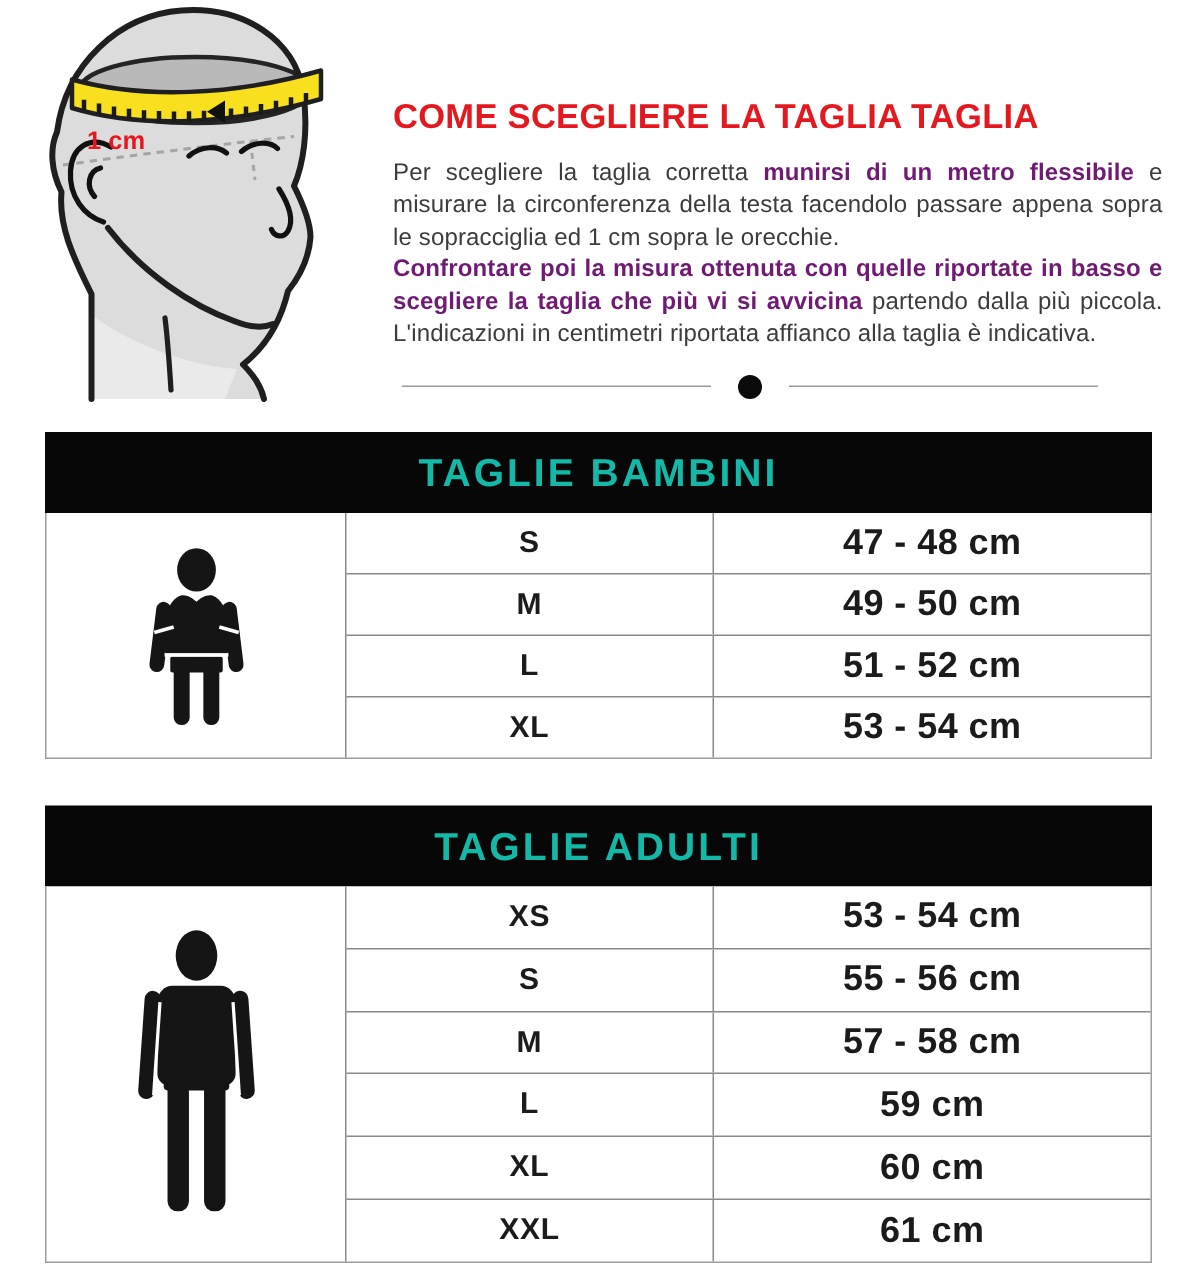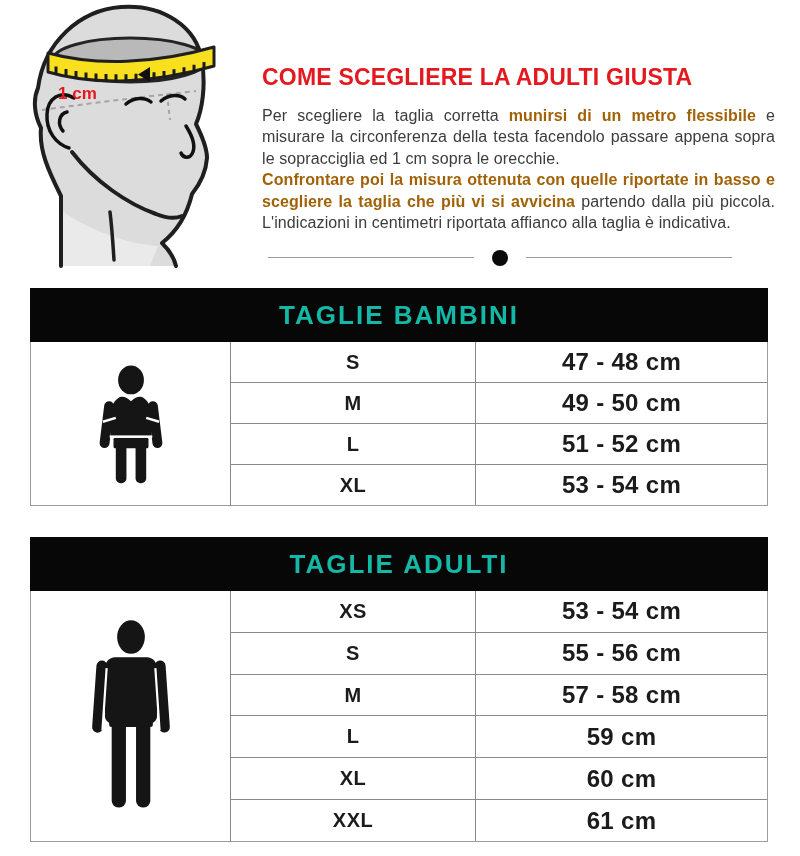--- a/index.html
+++ b/index.html
@@ -6,21 +6,21 @@
   body{width:800px;height:856px;font-family:"Liberation Sans", sans-serif;-webkit-font-smoothing:antialiased;}
   .page{position:relative;width:800px;height:856px;background:#fff;overflow:hidden;}
 
   
   .illustration{position:absolute;left:20px;top:0;width:215px;height:268px;}
   .intro-text{position:absolute;left:262px;top:64px;width:513px;}
   .page-title{margin:0 0 14px 0;font-size:23px;font-weight:800;letter-spacing:.2px;
               color:#e41920;white-space:nowrap;}
   .intro-par{margin:0;font-size:16px;line-height:21.4px;text-align:justify;
              color:#3c3c3c;letter-spacing:.1px;}
-  .intro-par strong{color:#a16207;font-weight:700;}
+  .intro-par strong{color:#701a75;font-weight:700;}
 
   
   .divider{position:absolute;left:268px;top:249px;width:464px;height:17px;
            display:flex;align-items:center;gap:18px;}
   .divider .line{flex:1;height:0;border-top:1px solid #9b9b9b;}
   .divider .dot{width:16px;height:16px;border-radius:50%;background:#0a0a0a;flex:0 0 auto;}
 
   
   .size-table{position:absolute;left:30px;width:738px;}
   .size-table.kids{top:288px;}
@@ -81,21 +81,21 @@
       <path d="M166,126 C173,137 176,147 172,154 C169,159 163,158 161,153" fill="none" stroke="#111111" stroke-width="3.5" stroke-linecap="round"></path>
 
       <path d="M52,152 C75,182 108,204 136,214 C146,218 155,219 162,216" fill="none" stroke="#1f1f1f" stroke-width="4" stroke-linecap="round"></path>
       <path d="M90,212 C92,228 93,244 94,260" fill="none" stroke="#1f1f1f" stroke-width="3.5" stroke-linecap="round"></path>
 
       <text x="38" y="99" font-size="17" font-weight="bold" fill="#e41920">1 cm</text>
     </svg>
   </div>
 
   <div class="intro-text">
-    <h1 class="page-title">COME SCEGLIERE LA ADULTI GIUSTA</h1>
+    <h1 class="page-title">COME SCEGLIERE LA TAGLIA TAGLIA</h1>
     <p class="intro-par"><span>Per scegliere la taglia corretta </span><strong>munirsi di un metro flessibile</strong><span> e misurare la circonferenza della testa facendolo passare appena sopra le sopracciglia ed 1 cm sopra le orecchie.</span><br><strong>Confrontare poi la misura ottenuta con quelle riportate in basso e scegliere la taglia che più vi si avvicina</strong><span> partendo dalla più piccola. L'indicazioni in centimetri riportata affianco alla taglia è indicativa.</span></p>
   </div>
 
   <div class="divider">
     <span class="line"></span>
     <span class="dot"></span>
     <span class="line"></span>
   </div>
 
   <section class="size-table kids">

